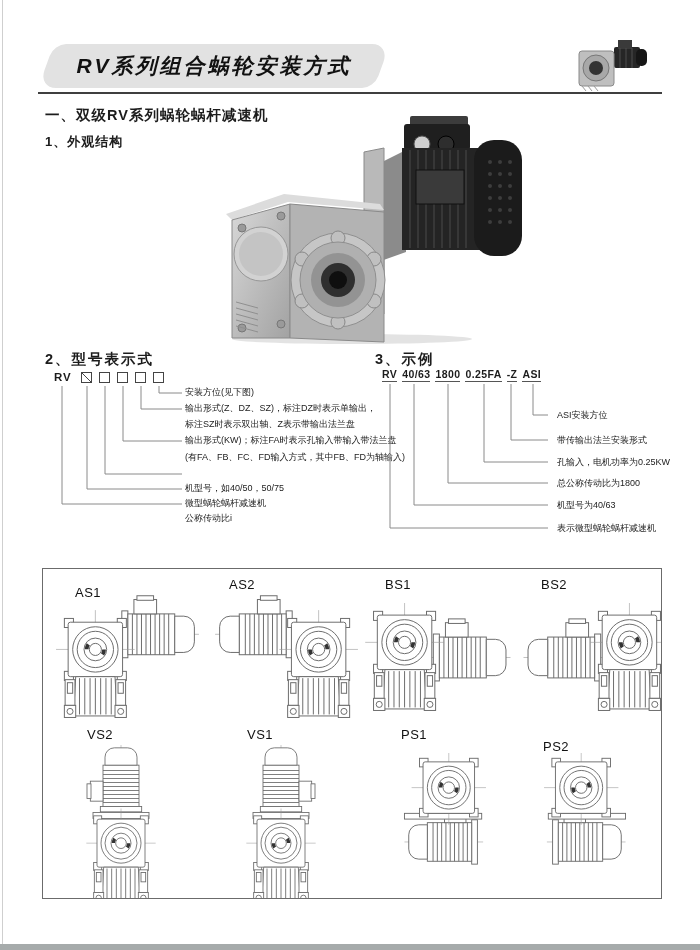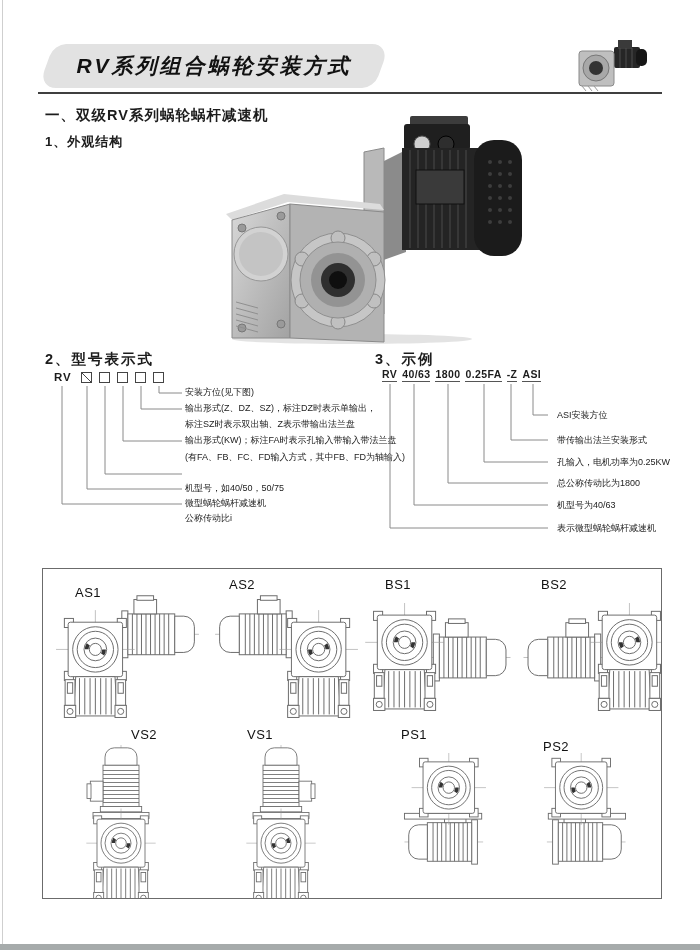--- a/index.html
+++ b/index.html
@@ -279,21 +279,21 @@
         <use href="#g-gbx" transform="translate(92,48)"></use>
       </g>
     </defs>
   </svg>
 
   <div class="mount-box">
     <span class="vlabel" style="left:32px;top:8px;margin-top:8px;">AS1</span>
     <span class="vlabel" style="left:186px;top:8px;">AS2</span>
     <span class="vlabel" style="left:342px;top:8px;">BS1</span>
     <span class="vlabel" style="left:498px;top:8px;">BS2</span>
-    <span class="vlabel" style="left:44px;top:158px;margin-left:44px;">VS2</span>
+    <span class="vlabel" style="left:44px;top:158px;">VS2</span>
     <span class="vlabel" style="left:204px;top:158px;text-align:center;">VS1</span>
     <span class="vlabel" style="left:358px;top:158px;">PS1</span>
     <span class="vlabel" style="left:500px;top:158px;margin-top:12px;">PS2</span>
 
     <svg class="cell-svg" style="left:12px;top:26px;" width="148" height="127" viewBox="0 0 195 168">
         <use href="#g-as"></use>
       </svg>
     <svg class="cell-svg" style="left:168px;top:26px;" width="148" height="127" viewBox="0 0 195 168">
         <g transform="translate(195,0) scale(-1,1)">
           <use href="#g-as"></use>

